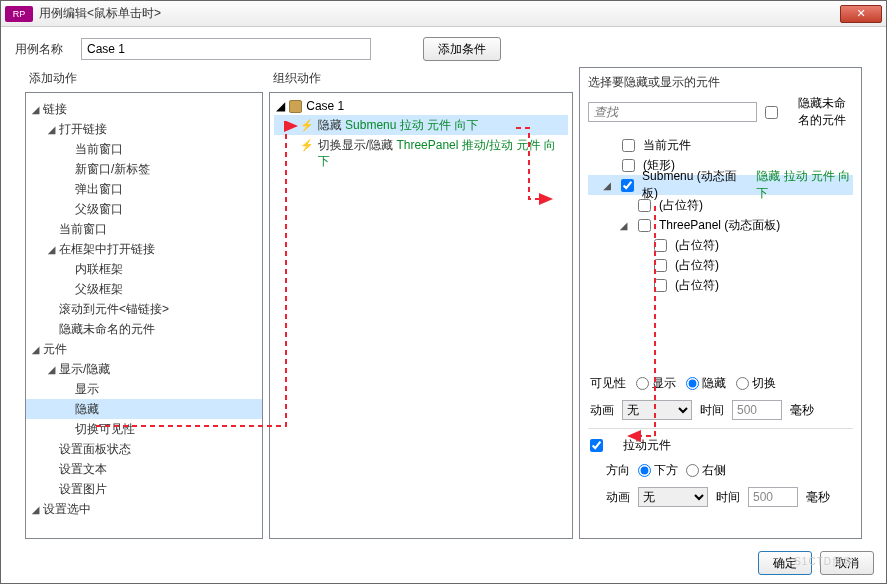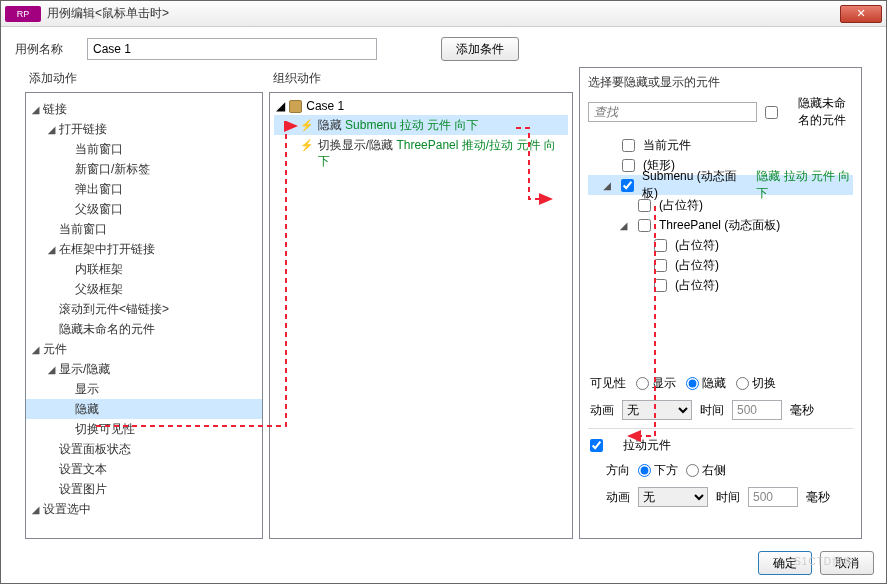--- a/index.html
+++ b/index.html
@@ -1,22 +1,22 @@
 <!DOCTYPE html>
 <html><head>
 <meta charset="utf-8">
 <style>
 * { box-sizing: border-box; font-family: "Microsoft YaHei", "SimSun", sans-serif; font-size: 12px; }
 body { margin: 0; background: #aaa; }
 .dialog { position: relative; width: 887px; height: 584px; background: #fff; border: 1px solid #666; margin: 0; }
 .titlebar { height: 26px; background: linear-gradient(#fdfdfd,#ececec); border-bottom: 1px solid #ccc; display:flex; align-items:center; padding:0 4px; }
-.titlebar .app-ico { width:36px; height:16px; background:#a30080; color:#fff; font-size:9px; display:flex; align-items:center; justify-content:center; border-radius:2px; margin-right:6px;}
+.titlebar .app-ico { width:28px; height:16px; background:#a30080; color:#fff; font-size:9px; display:flex; align-items:center; justify-content:center; border-radius:2px; margin-right:6px;}
 .titlebar .ttl { flex:1; color:#333; }
 .close-btn { width:42px; height:18px; background:linear-gradient(#e97e6f,#c3402c); border:1px solid #8b2a1c; border-radius:2px; color:#fff; display:flex; align-items:center; justify-content:center; font-size:11px; cursor:pointer;}
-.row-name { display:flex; align-items:center; padding:10px 14px 6px; gap:20px;}
+.row-name { display:flex; align-items:center; padding:10px 14px 6px; gap:14px;}
 .row-name label { color:#333; margin-right:4px;}
 .row-name input.case { width:290px; height:22px; border:1px solid #abadb3; padding:0 5px;}
 .btn { height:24px; padding:0 14px; background:linear-gradient(#fdfdfd,#e9e9e9); border:1px solid #8a8a8a; border-radius:3px; cursor:pointer; display:inline-flex; align-items:center;}
 .btn.primary{border-color:#2a7ab8;}
 .cols { display:flex; padding:0 24px 8px; gap:6px; height:480px;}
 .col { display:flex; flex-direction:column; }
 .col-hdr { color:#333; padding:3px 4px 5px;}
 .col-box { flex:1; border:1px solid #828790; background:#fff; overflow:auto; position:relative;}
 .col1{width:238px;} .col2{width:304px;} .col3{flex:1;}
 .tree { padding:6px 0;}

